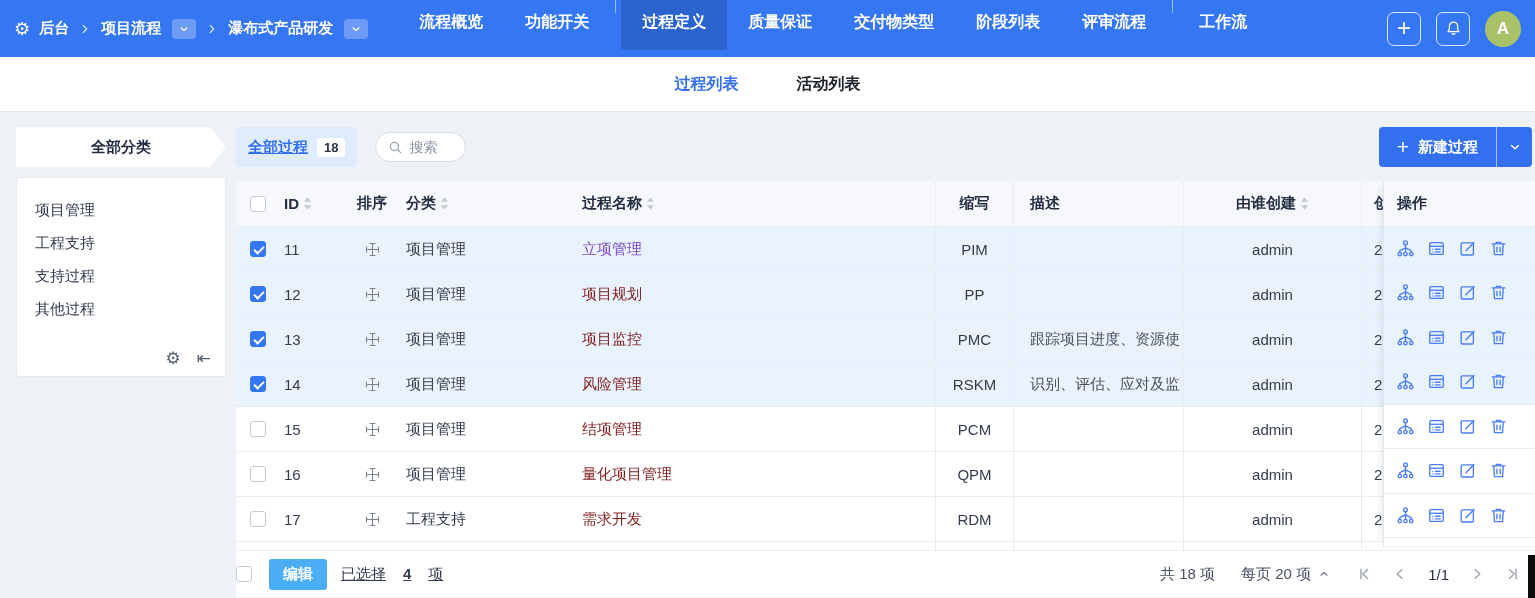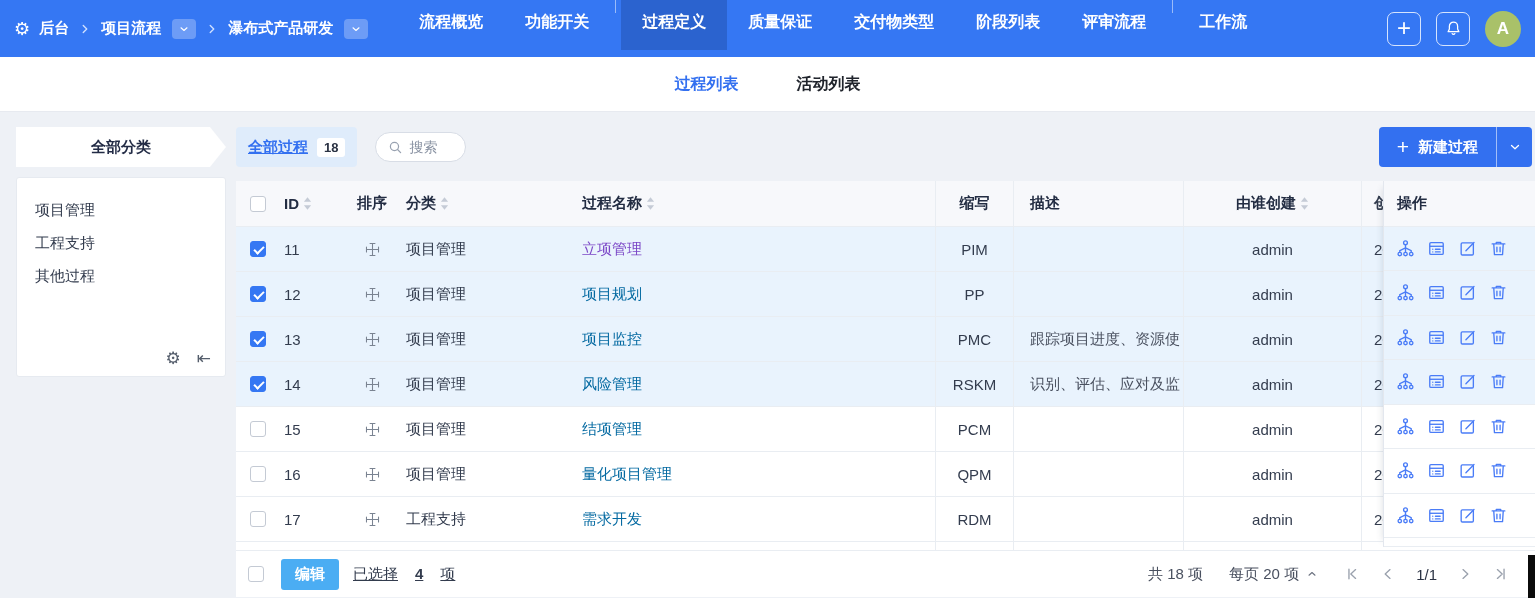--- a/index.html
+++ b/index.html
@@ -66,38 +66,38 @@
   .t-row.selected { background:#e9f3fd; }
   .t-row.partial { height:9px; overflow:hidden; }
   .cell { padding:0 4px; white-space:nowrap; overflow:hidden; display:flex; align-items:center; height:100%; }
   .cell.center { justify-content:center; }
   .cell.bl { border-left:1px solid #e9edf2; }
   .cell.cbx { justify-content:center; }
   .head-lbl { display:flex; align-items:center; gap:4px; }
   .sort-ico { width:9px; height:15px; flex:none; }
   .desc-cell { color:#4a5160; padding-left:16px; }
   .created-cell { padding-left:12px; color:#333c4e; }
-  .proc-link { color:#0369a1; cursor:pointer; text-decoration:none; }
+  .proc-link { color:#7f1d1d; cursor:pointer; text-decoration:none; }
   .proc-link.visited { color:#7b47c7; }
   .move-ico { width:17px; height:17px; color:#7a8391; cursor:grab; }
 
   .checkbox { width:16px; height:16px; border-radius:3px; border:1px solid #c4cad4; background:#fff; position:relative; cursor:pointer; flex:none; }
   .checkbox.checked { background:#3577f3; border-color:#3577f3; }
   .checkbox.checked::after { content:""; position:absolute; left:3px; top:4px; width:8px; height:4px; border-left:2px solid #fff; border-bottom:2px solid #fff; transform:rotate(-45deg); }
 
   
   .ops-col { position:absolute; top:0; right:0; bottom:4px; width:152px; border-left:1px solid #e3e7ee; box-shadow:-7px 0 7px -7px rgba(60,70,90,.18); display:flex; flex-direction:column; }
   .ops-head { height:46px; background:#f7f8fb; display:flex; align-items:center; padding-left:13px; font-size:15px; font-weight:bold; color:#232d43; border-bottom:1px solid #e9edf2; }
   .ops-row { height:45px; background:#fff; border-bottom:1px solid #e9edf2; display:flex; align-items:center; gap:12px; padding-left:12px; }
   .ops-row.selected { background:#e9f3fd; }
   .ops-row.partial { height:9px; }
   .op { width:19px; height:19px; color:#4a7cf7; cursor:pointer; flex:none; }
 
   
-  .list-footer { height:46px; background:#fff; display:flex; align-items:center; padding:0 12px; font-size:15px; color:#333c4e; }
+  .list-footer { height:46px; background:#fff; display:flex; align-items:center; padding:0 0; font-size:15px; color:#333c4e; }
   .edit-btn { margin-left:17px; background:#4badf3; color:#fff; border:none; border-radius:3px; font-size:15px; font-weight:bold; padding:6px 14px; cursor:pointer; font-family:inherit; }
   .sel-text { margin-left:14px; display:flex; gap:17px; align-items:flex-start;text-decoration:underline; }
   .sel-count { font-weight:bold; }
   .foot-right { margin-left:auto; display:flex; align-items:center; gap:26px; color:#4a5160; padding-right:14px; }
   .page-size { display:flex; align-items:center; gap:7px; cursor:pointer; }
   .page-size svg { width:12px; height:12px; color:#6b7280; transform:scaleY(-1); }
   .pager { display:flex; align-items:center; gap:20px; }
   .pg-btn { width:16px; height:16px; color:#9aa1ad; cursor:pointer; }
   .pg-num { color:#2b3344; font-size:15px; }
 
@@ -213,20 +213,21 @@
   <div class="tab">活动列表</div>
 </div>
 
 <div class="content">
 
   <div class="sidebar">
     <div class="cat-banner">全部分类</div>
     <div class="cat-card">
       <div class="cat-item">项目管理</div>
       <div class="cat-item">工程支持</div>
+      <div class="cat-item">支持过程</div>
       <div class="cat-item">其他过程</div>
       <div class="cat-foot">
         <span>⚙</span>
         <span>⇤</span>
       </div>
     </div>
   </div>
 
   <div class="main">
     <div class="toolbar">

